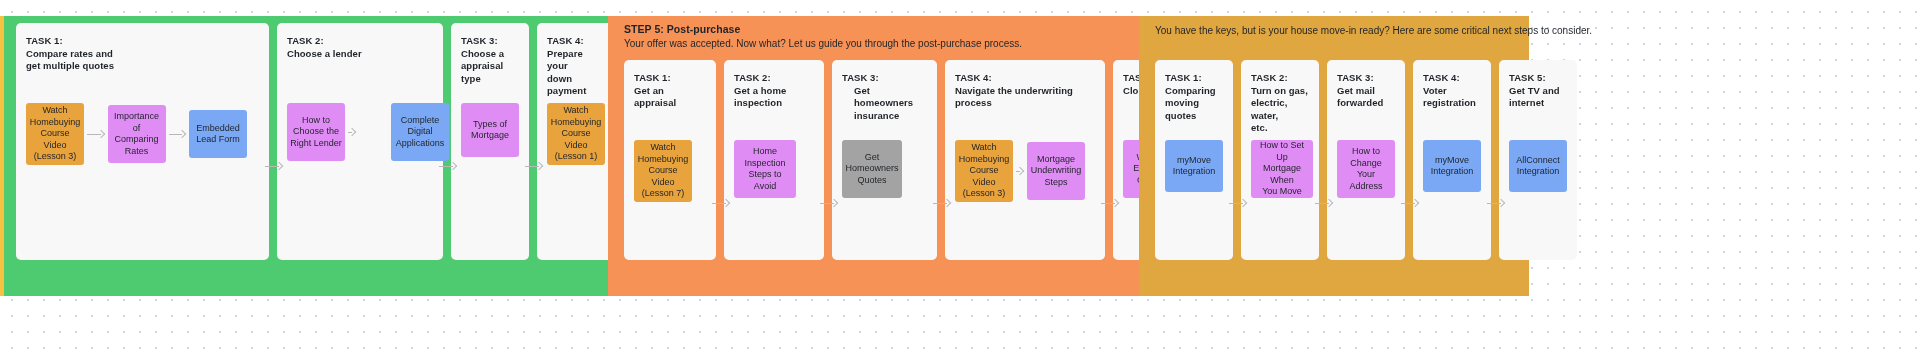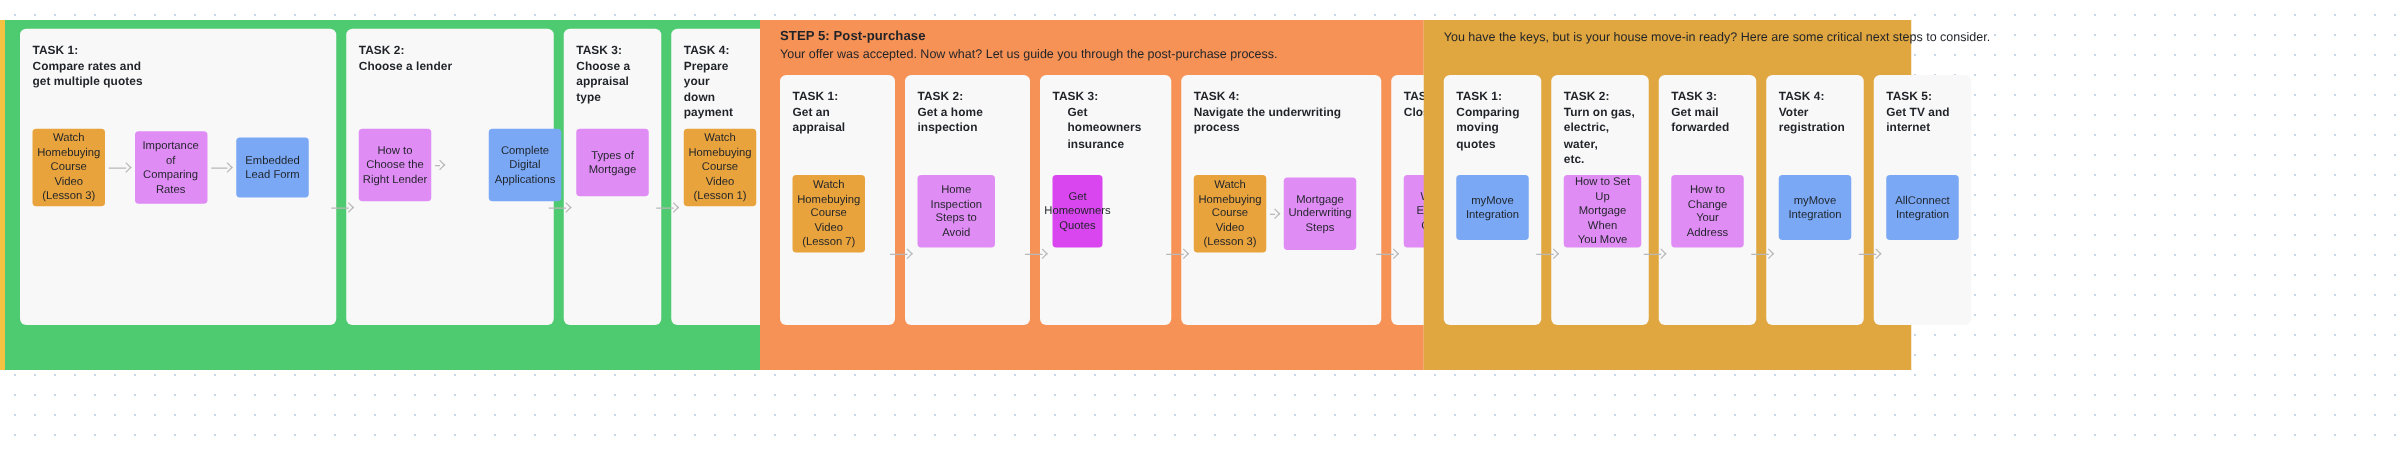--- a/index.html
+++ b/index.html
@@ -260,21 +260,21 @@
               <div class="node" style="background: rgb(224, 140, 245); width: 62px; height: 58px;">Home
 Inspection
 Steps to Avoid</div>
             </div>
             <div class="gap-arrow" style="right: -16px;"></div>
           </div>
           <div class="task" style="width: 105px;">
             <div class="task-label">TASK 3:</div>
             <div class="task-title" style="white-space: pre-line; margin-left: 12px;">Get homeowners insurance</div>
             <div class="nodes">
-              <div class="node" style="background: #d946ef; width: 40px; height: 58px;">Get
+              <div class="node" style="background: #a3a3a3; width: 60px; height: 58px;">Get
 Homeowners
 Quotes</div>
             </div>
             <div class="gap-arrow" style="right: -16px;"></div>
           </div>
           <div class="task" style="width: 160px;">
             <div class="task-label">TASK 4:</div>
             <div class="task-title" style="white-space: pre-line;">Navigate the underwriting process</div>
             <div class="nodes">
               <div class="node" style="background: rgb(232, 163, 61); width: 58px; height: 62px;">Watch

